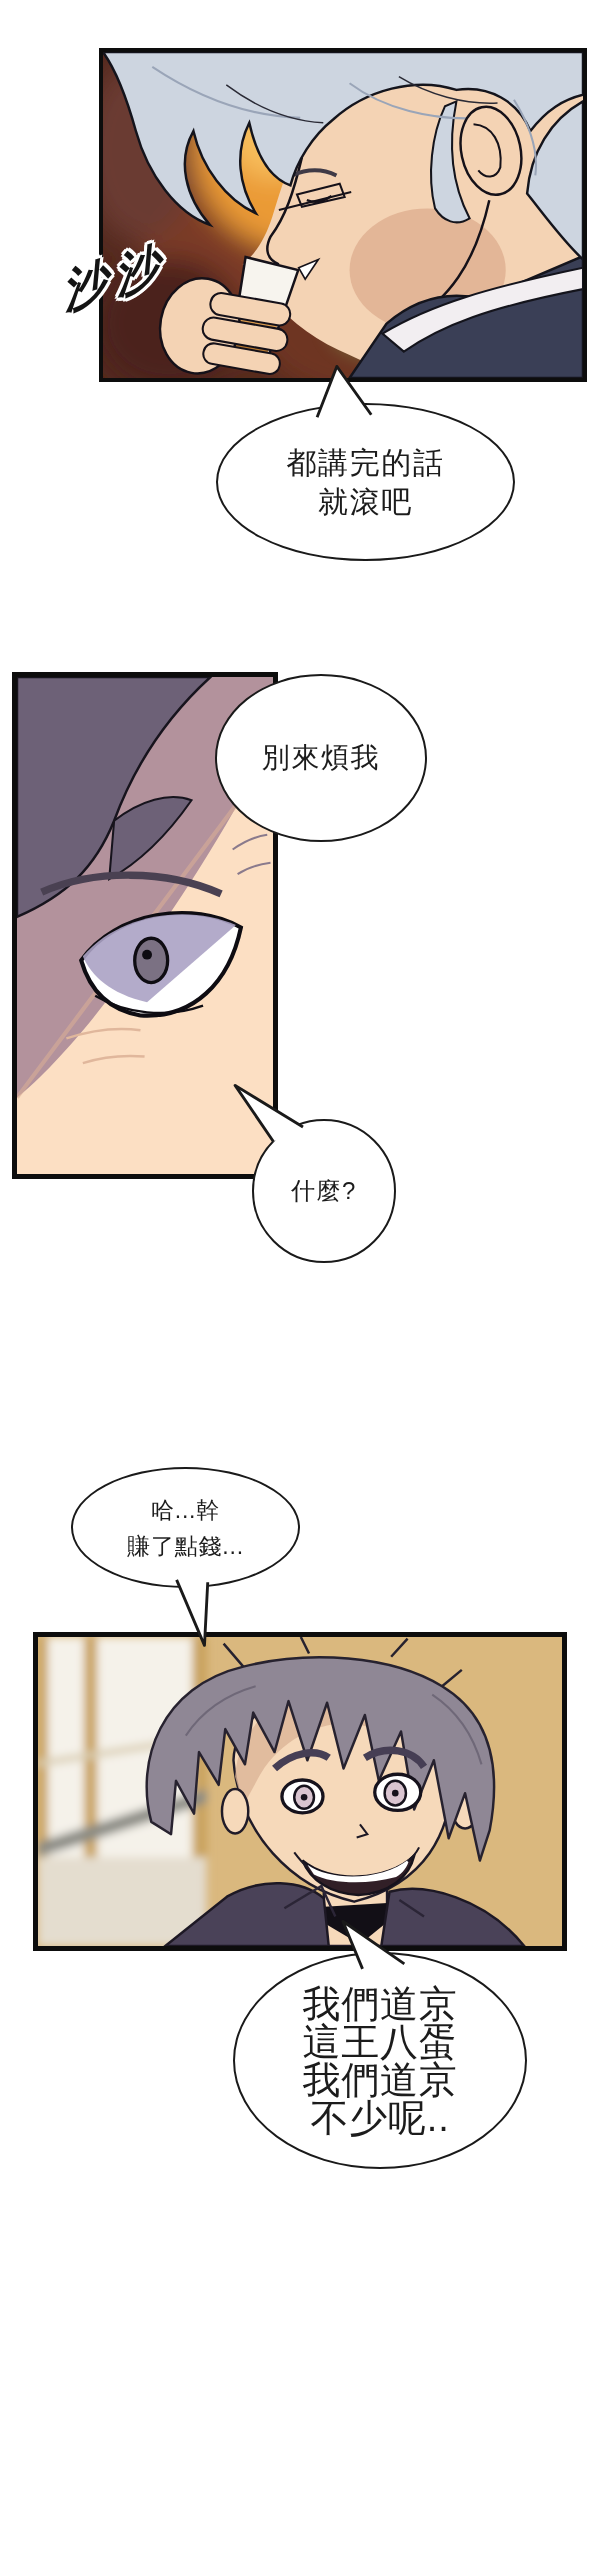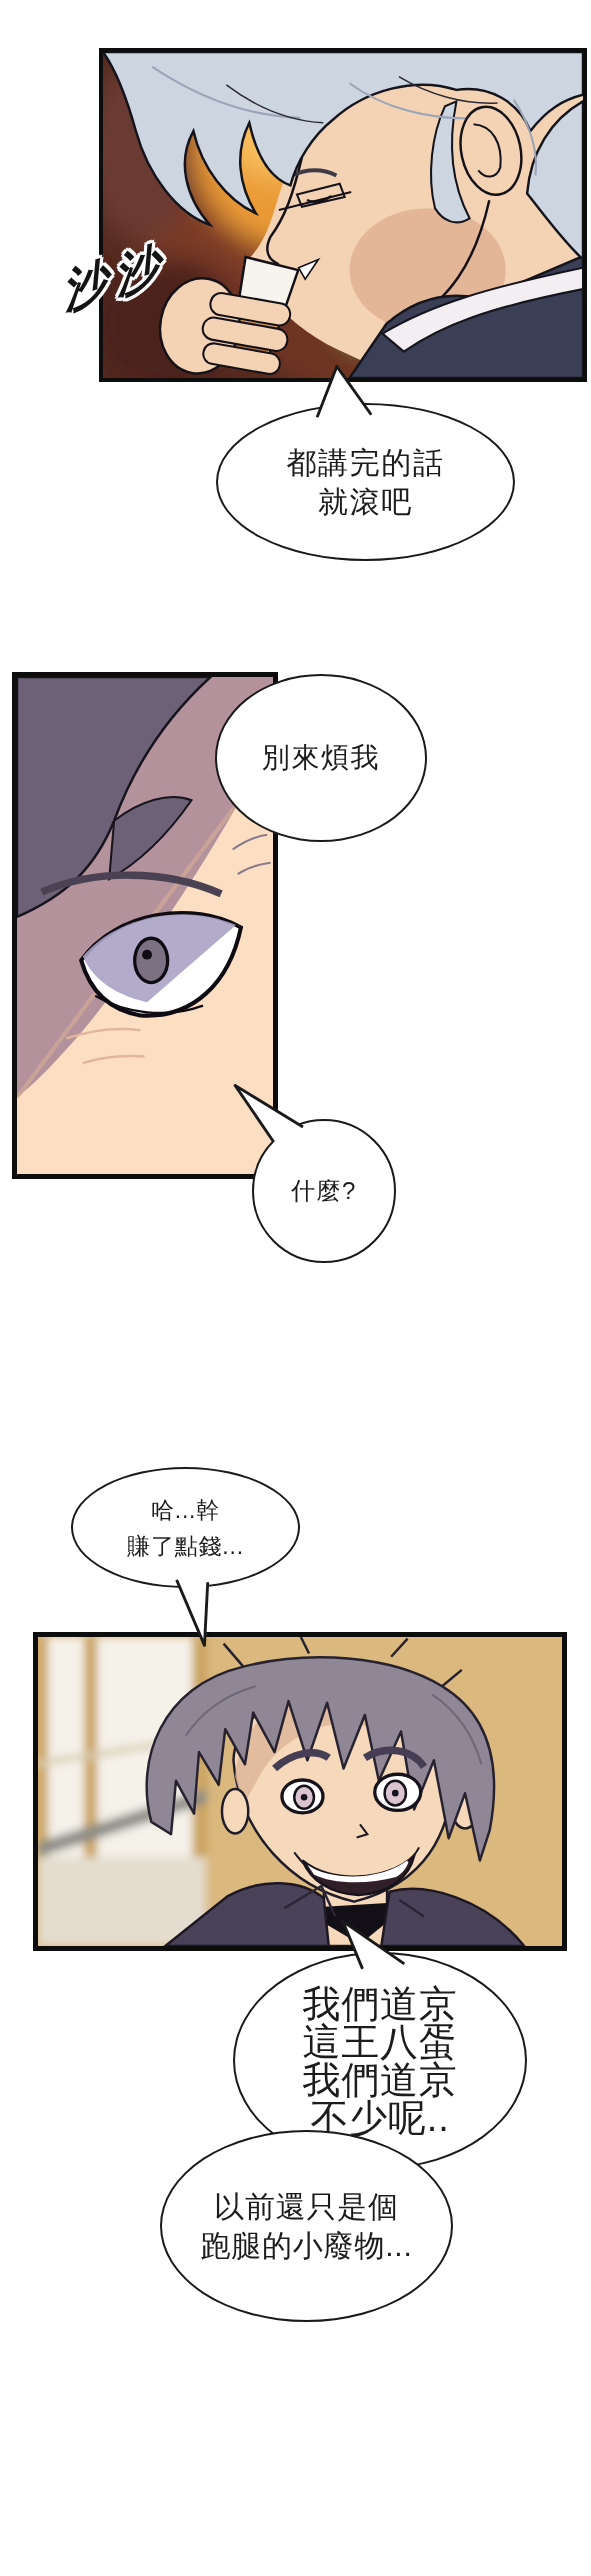--- a/index.html
+++ b/index.html
@@ -212,19 +212,15 @@
   <div class="bubble" id="bubble-5">
     <span>我們道京</span>
     <span>這王八蛋</span>
     <span>我們道京</span>
     <span>不少呢..</span>
   </div>
   <svg class="tail" id="tail-5" width="82" height="62" viewBox="0 0 100 75">
     <path d="M 36 69 L 12 11 L 87 63" fill="#ffffff" stroke="#1a1a1a" stroke-width="3.5" stroke-linejoin="round"></path>
   </svg>
 
-  <div class="bubble" id="bubble-6">
-    <span>以前還只是個</span>
-    <span>跑腿的小廢物...</span>
-  </div>
 
 </div>
 
 
 </body></html>

